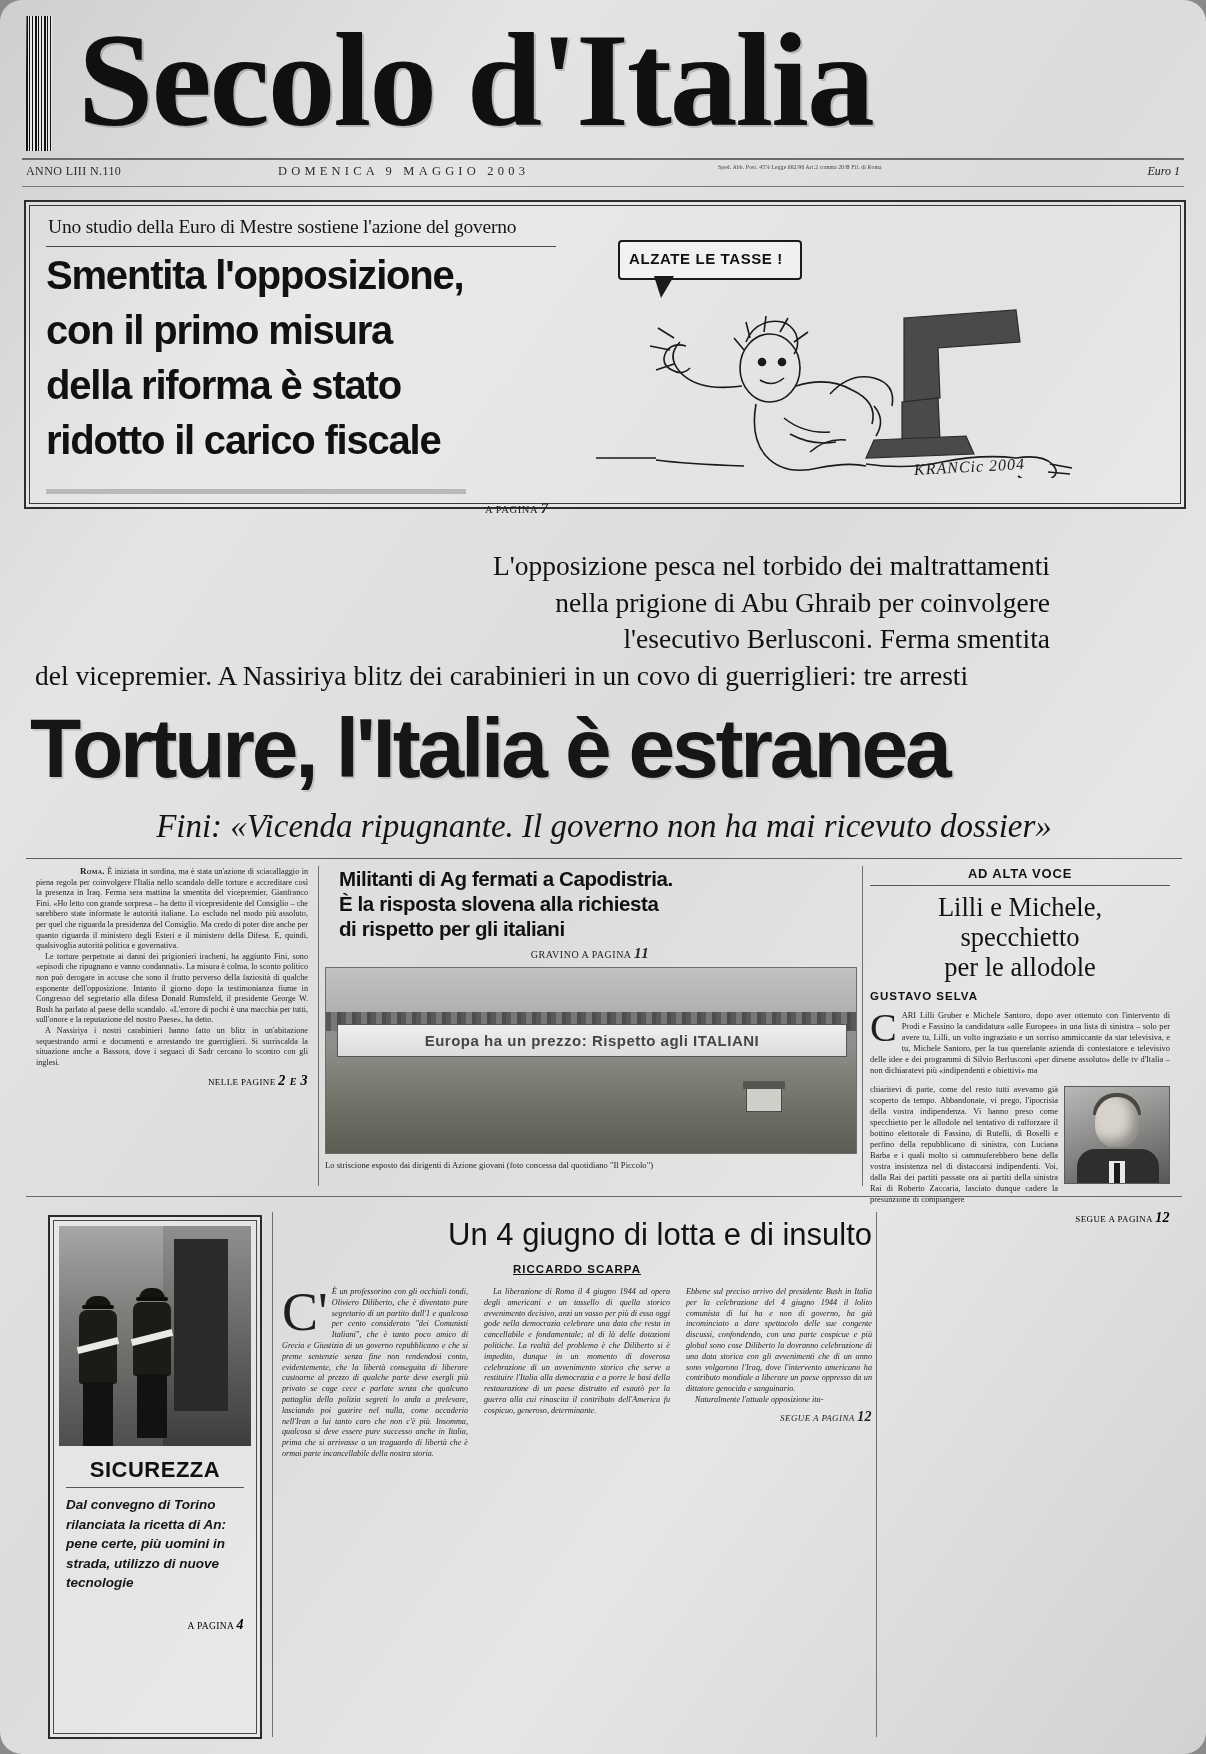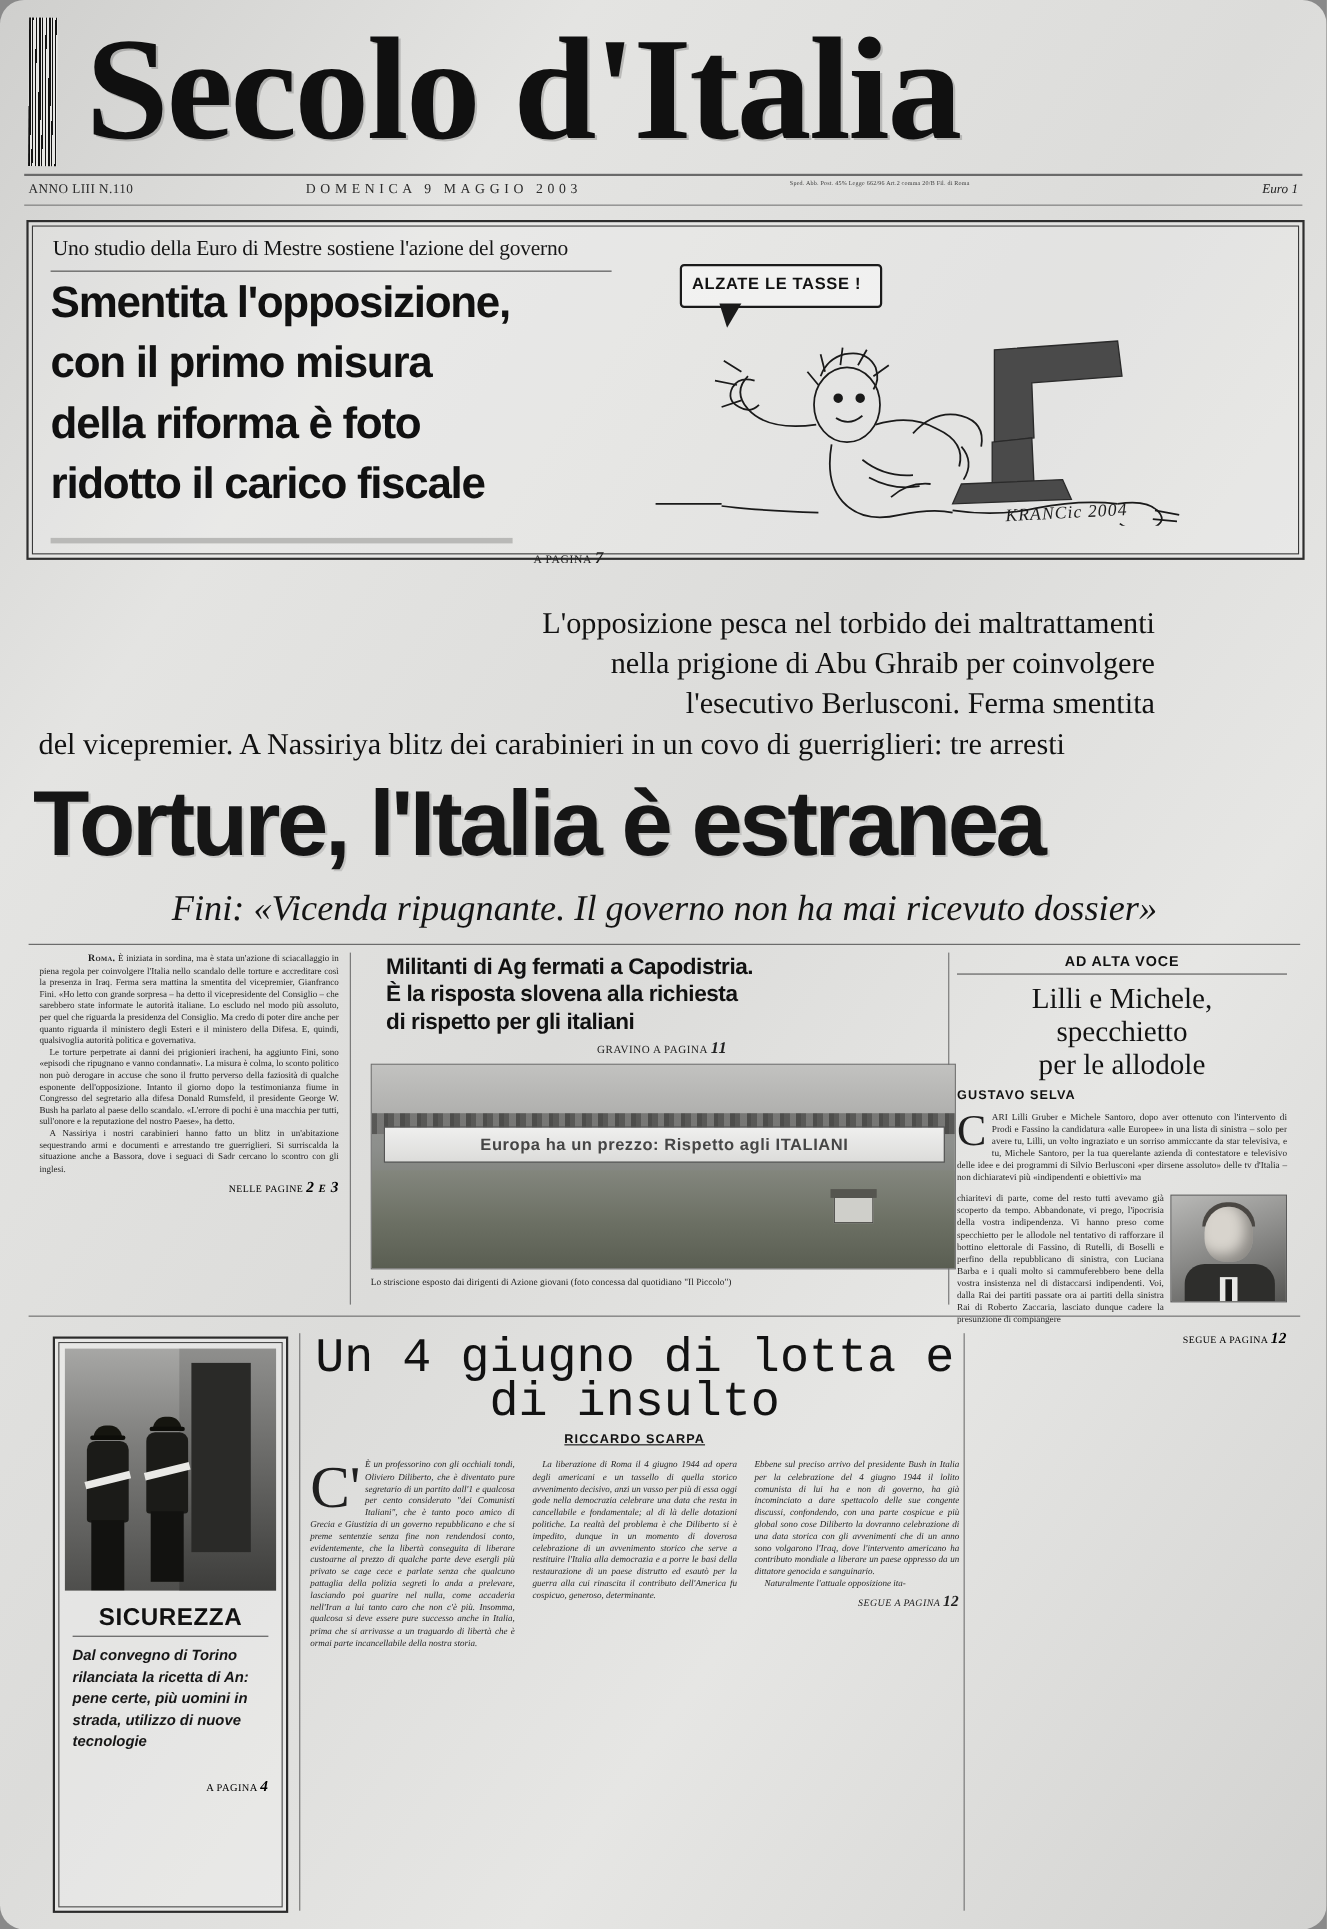--- a/index.html
+++ b/index.html
@@ -79,21 +79,21 @@
   .colL{position:absolute;left:36px;top:866px;width:272px;}
   .colL p{margin:0 0 0 0;font-size:8.2px;line-height:10.6px;text-align:justify;color:#1f1f1f;
      text-indent:9px;font-family:"Liberation Serif",serif;}
   .colL p.first{text-indent:0;}
   .colL .roma{font-variant:small-caps;font-weight:700;font-size:9px;letter-spacing:.3px;padding-left:44px;}
   .nellepagine{margin-top:5px;text-align:right;font-size:9px;font-variant:small-caps;letter-spacing:.4px;}
   .nellepagine b{font-style:italic;font-size:14px;font-family:"Liberation Serif",serif;}
   .vrule{position:absolute;background:#707070;width:1px;}
 
   
-  .centerBlk{position:absolute;left:325px;top:866px;width:530px;margin-left:12px;}
+  .centerBlk{position:absolute;left:325px;top:866px;width:530px;}
   .cHead{font-family:"Liberation Sans",sans-serif;font-weight:700;font-size:20.5px;line-height:25px;
      color:#111;letter-spacing:-.4px;margin-left:14px;}
   .cRef{text-align:center;font-size:10px;font-variant:small-caps;letter-spacing:.5px;color:#222;margin-top:4px;}
   .cRef b{font-style:italic;font-size:15px;font-family:"Liberation Serif",serif;}
   .photo{position:relative;margin-top:5px;width:530px;height:185px;overflow:hidden;border:1px solid #6d6d6d;
      background:linear-gradient(180deg,#9a9a98 0%,#8d8f8c 40%,#7c7f79 62%,#6e726a 100%);}
   .ph-sky{position:absolute;left:0;top:0;width:100%;height:34%;
      background:linear-gradient(180deg,#c2c2c0 0%,#a8a8a6 100%);}
   .ph-banner{position:absolute;left:2%;top:30%;width:96%;height:17%;
      background:linear-gradient(180deg,#efefee 0%,#dcdcda 100%);border:1px solid #555;
@@ -148,21 +148,21 @@
   .sictitle{position:absolute;left:0;right:0;top:240px;text-align:center;
      font-family:"Liberation Sans",sans-serif;font-weight:700;font-size:22px;letter-spacing:.5px;color:#111;}
   .sicrule{position:absolute;left:16px;right:16px;top:270px;height:1px;background:#555;}
   .sictext{position:absolute;left:16px;right:14px;top:278px;
      font-family:"Liberation Sans",sans-serif;font-weight:700;font-style:italic;
      font-size:13.5px;line-height:19.5px;color:#161616;}
   .sicap{position:absolute;right:16px;top:400px;font-size:9.5px;font-variant:small-caps;letter-spacing:.4px;}
   .sicap b{font-style:italic;font-size:14px;font-family:"Liberation Serif",serif;}
 
   .artBlk{position:absolute;left:282px;top:1215px;width:590px;}
-  .artTitle{text-align:center;font-size:44px;line-height:40px;color:#121212;font-family:Liberation Mono, monospace;}
+  .artTitle{text-align:right;font-size:31px;line-height:40px;color:#121212;font-family:Liberation Sans, sans-serif;}
   .artAuthor{text-align:center;margin-top:8px;font-family:"Liberation Sans",sans-serif;font-weight:700;
      font-size:11.5px;font-variant:small-caps;letter-spacing:1px;color:#111;text-decoration:underline;}
   .artCols{display:flex;gap:16px;margin-top:12px;}
   .artCols .c{flex:1;font-style:italic;font-size:8.2px;line-height:10.8px;text-align:justify;color:#1f1f1f;}
   .artCols .c p{margin:0;text-indent:9px;}
   .artCols .c p.first{text-indent:0;}
   .bigC{float:left;font-size:54px;line-height:42px;padding:4px 4px 0 0;font-style:normal;font-family:"Liberation Serif",serif;}
   .artSegue{margin-top:6px;text-align:right;font-size:9px;font-variant:small-caps;letter-spacing:.4px;}
   .artSegue b{font-style:italic;font-size:14px;font-family:"Liberation Serif",serif;}
 
@@ -186,21 +186,21 @@
   <div class="mast-info mi-reg">Sped. Abb. Post. 45% Legge 662/96 Art.2 comma 20/B Fil. di Roma</div>
   <div class="mi-price">Euro 1</div>
   <div class="rule-thin mast-rule2"></div>
 
   <div class="topbox">
     <div class="kicker">Uno studio della Euro di Mestre sostiene l'azione del governo</div>
     <div class="topbox-rule"></div>
     <div class="bigdeck">
       <div>Smentita l'opposizione,</div>
       <div>con il primo misura</div>
-      <div>della riforma è foto</div>
+      <div>della riforma è stato</div>
       <div>ridotto il carico fiscale</div>
     </div>
     <div class="topbox-botrule"></div>
 
     <div class="cartoon">
       <div class="bubble">
         <span>ALZATE LE TASSE !</span>
       </div>
       <svg width="590" height="260" style="position:absolute;left:0;top:0;">
         <g stroke="#1a1a1a" stroke-width="1.6" fill="none">

